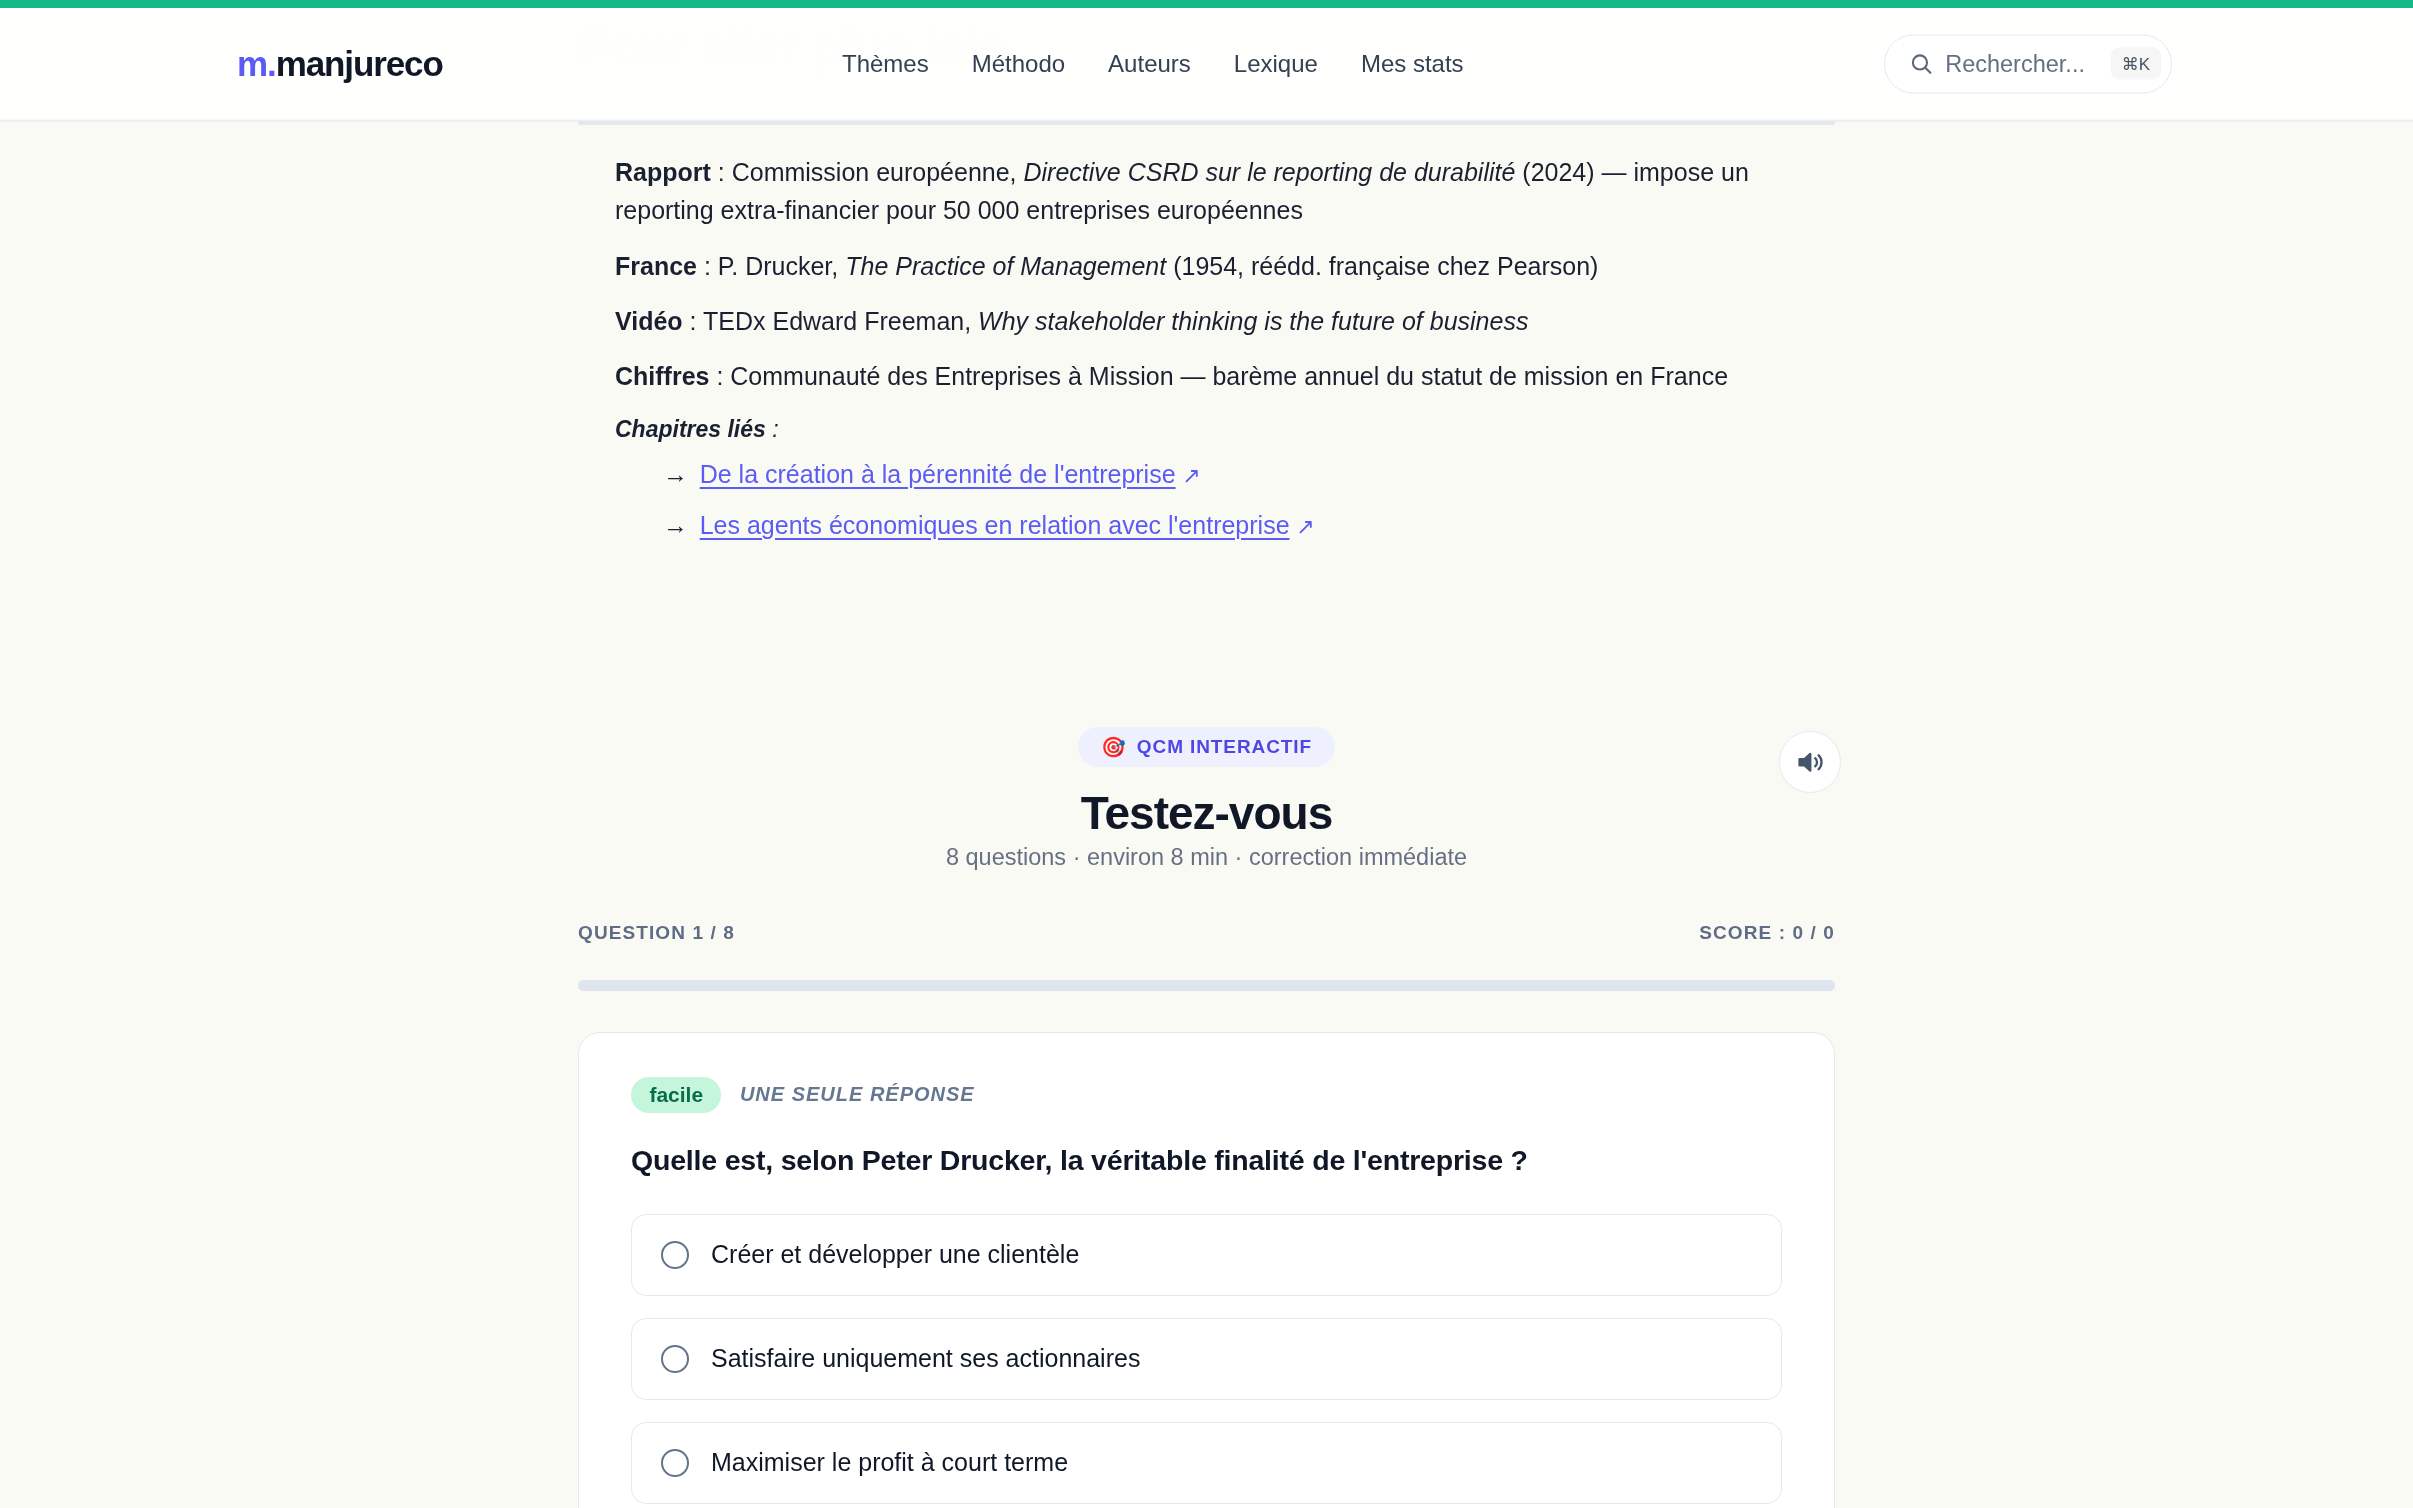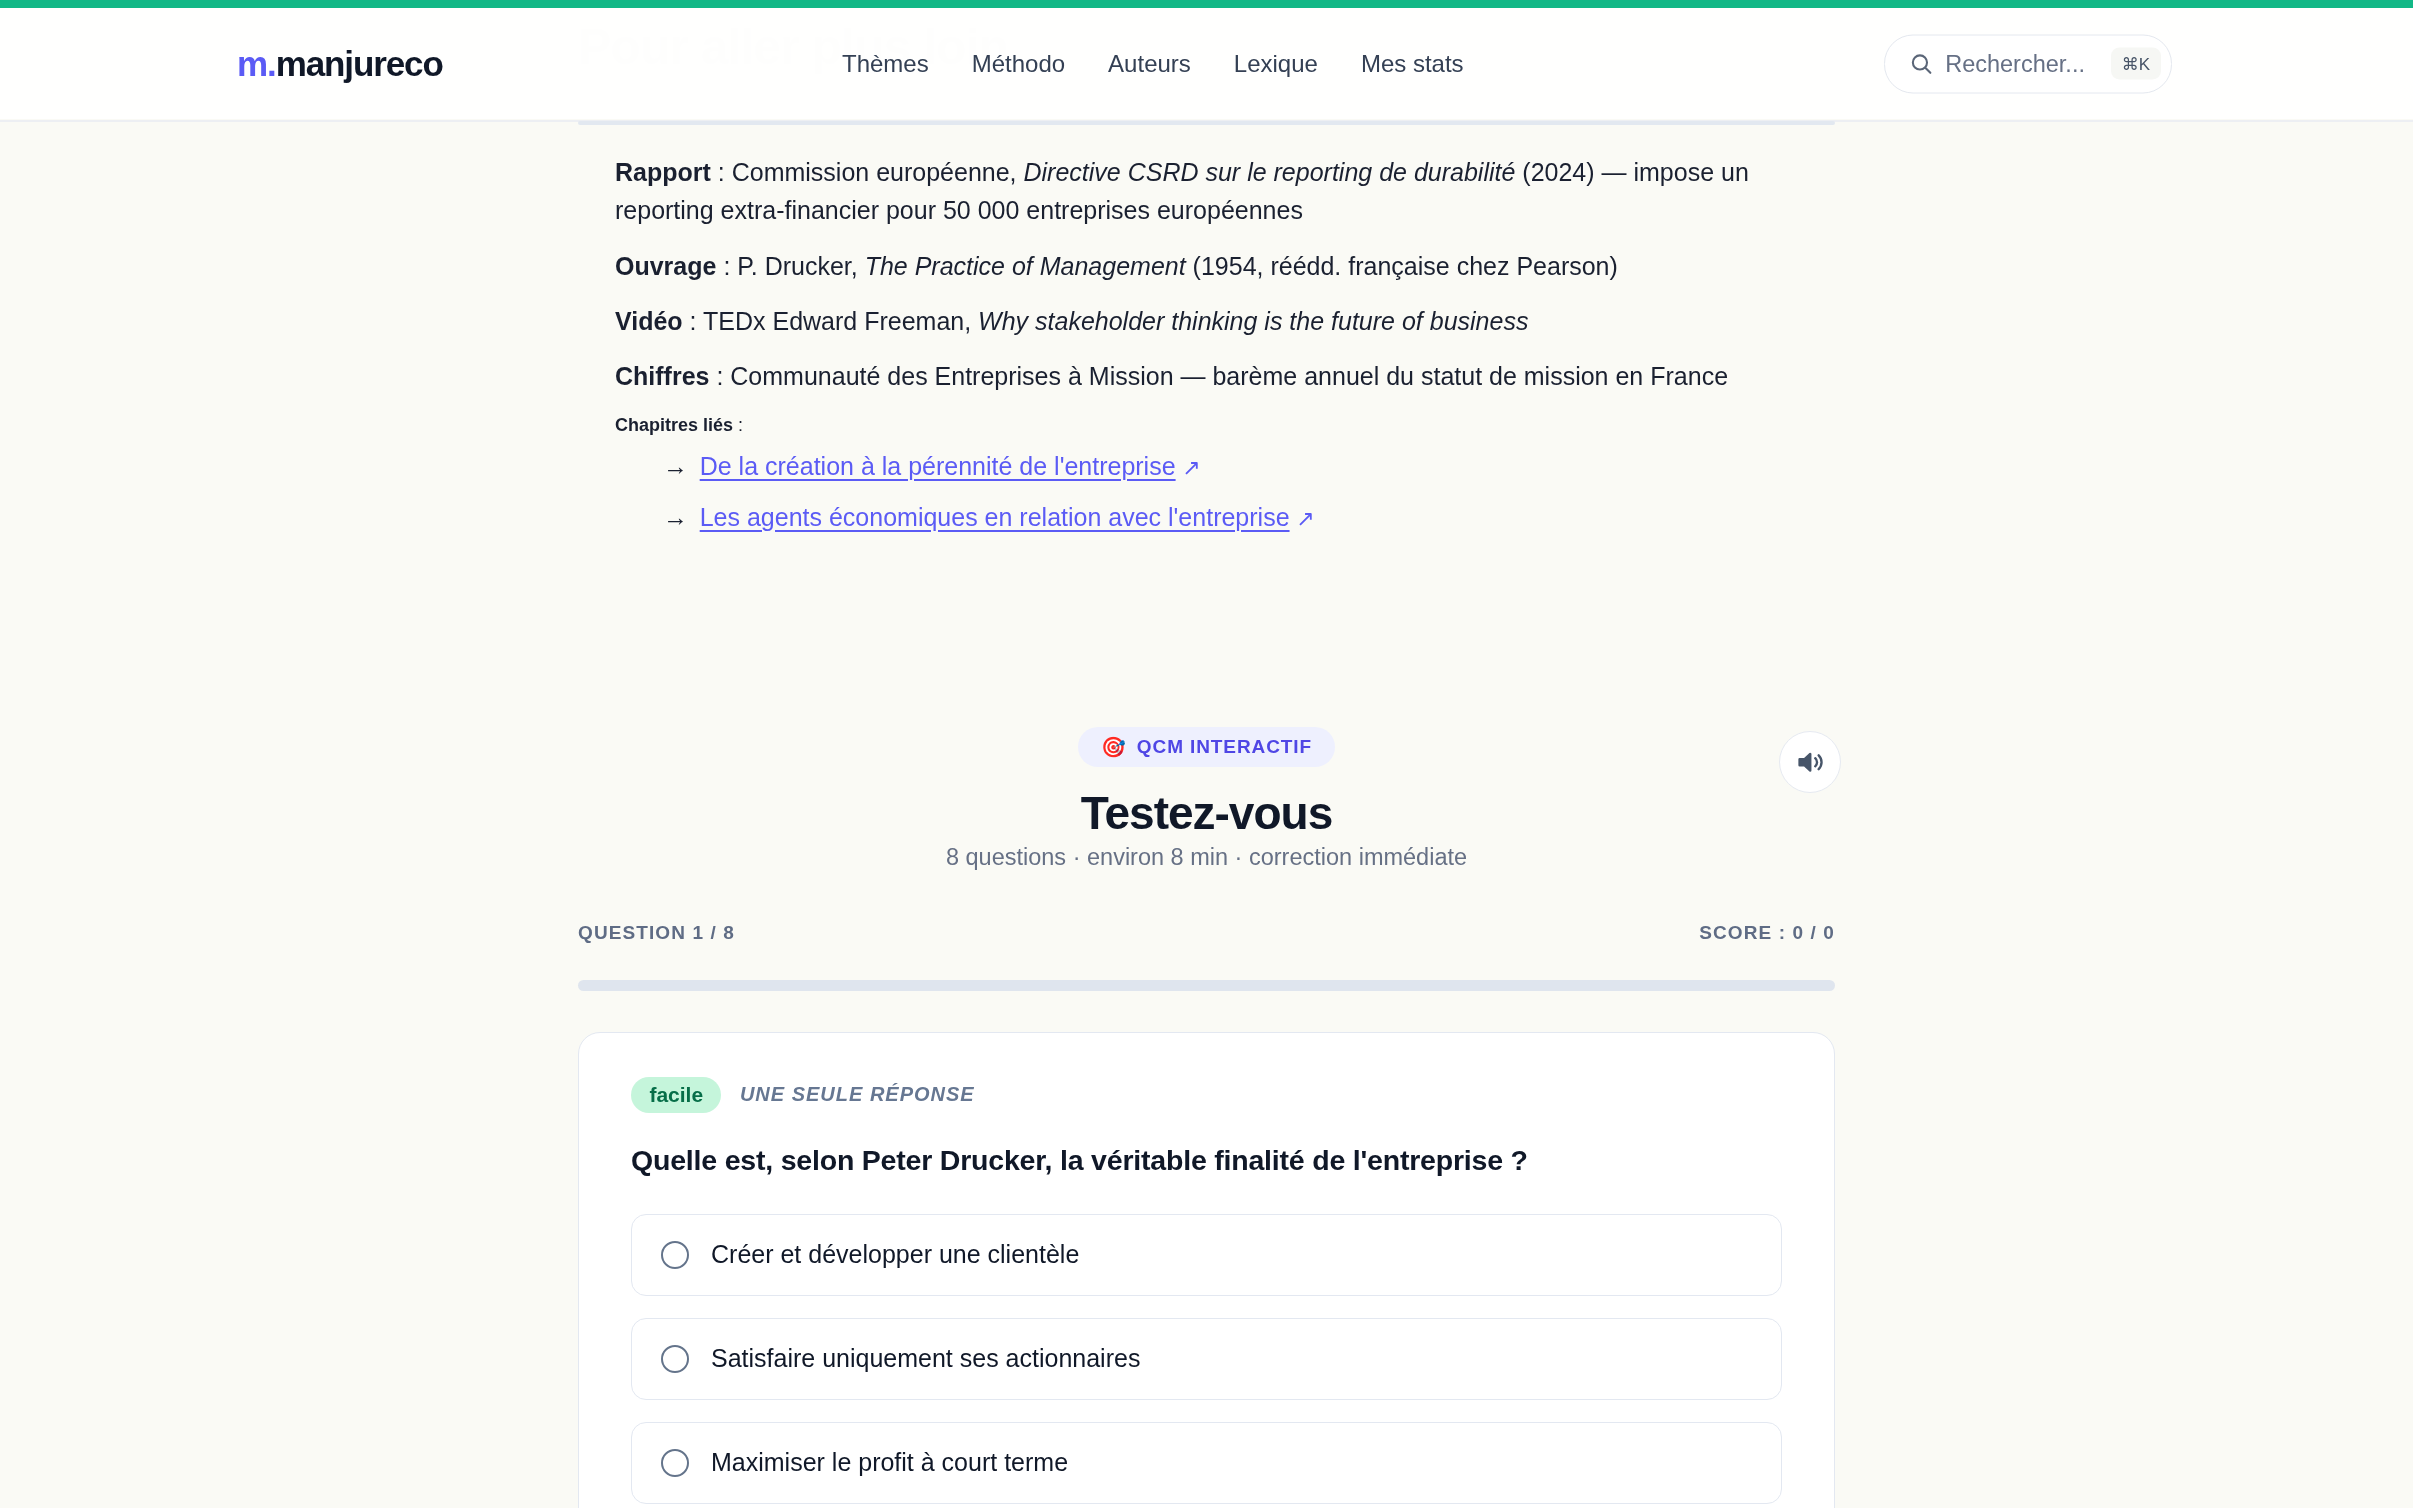--- a/index.html
+++ b/index.html
@@ -161,26 +161,27 @@
     font-size: 25px;
     line-height: 1.53;
     color: #1A2030;
     margin-bottom: 17px;
     max-width: 1190px;
   }
   .ref-line b { font-weight: 700; }
   .ref-line i { font-style: italic; }
 
   .chap-label {
-    font-size: 18px;
+    font-size: 23px;
     line-height: 1.53;
     color: #1A2030;
     font-weight: 700;
     margin-top: 14.2px;
     margin-bottom: 8.4px;
+    font-style: italic;
   }
   .chap-label span.colon { font-weight: 400; }
 
   .chap-link-row {
     display: flex;
     align-items: baseline;
     gap: 11.7px;
     margin-left: 48px;
     margin-bottom: 13.4px;
     font-size: 25px;
@@ -400,21 +401,21 @@
 <div class="divider-wide"></div>
 <div class="content-divider"></div>
 
 <main class="article">
 
   <p class="ref-line">
     <b>Rapport</b><span> : </span><span>Commission européenne, </span><i>Directive CSRD sur le reporting de durabilité</i><span> (2024) — impose un reporting extra-financier pour 50 000 entreprises européennes</span>
   </p>
 
   <p class="ref-line">
-    <b>Ouvrage</b><span> : </span><span>P. Drucker, </span><i>The Practice of Management</i><span> (1954, réédd. française chez Pearson)</span>
+    <b>France</b><span> : </span><span>P. Drucker, </span><i>The Practice of Management</i><span> (1954, réédd. française chez Pearson)</span>
   </p>
 
   <p class="ref-line">
     <b>Vidéo</b><span> : </span><span>TEDx Edward Freeman, </span><i>Why stakeholder thinking is the future of business</i><span></span>
   </p>
 
   <p class="ref-line">
     <b>Chiffres</b><span> : </span><span>Communauté des Entreprises à Mission — barème annuel du statut de mission en France</span>
   </p>
 

